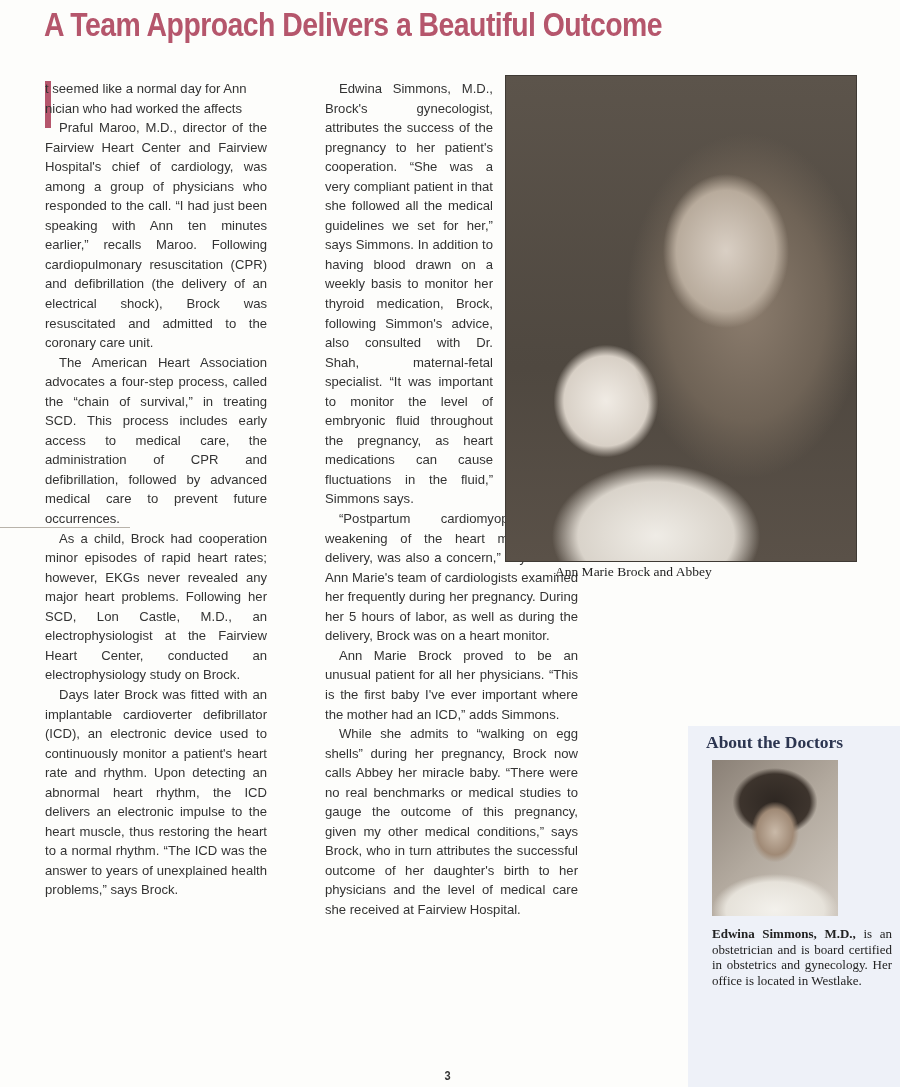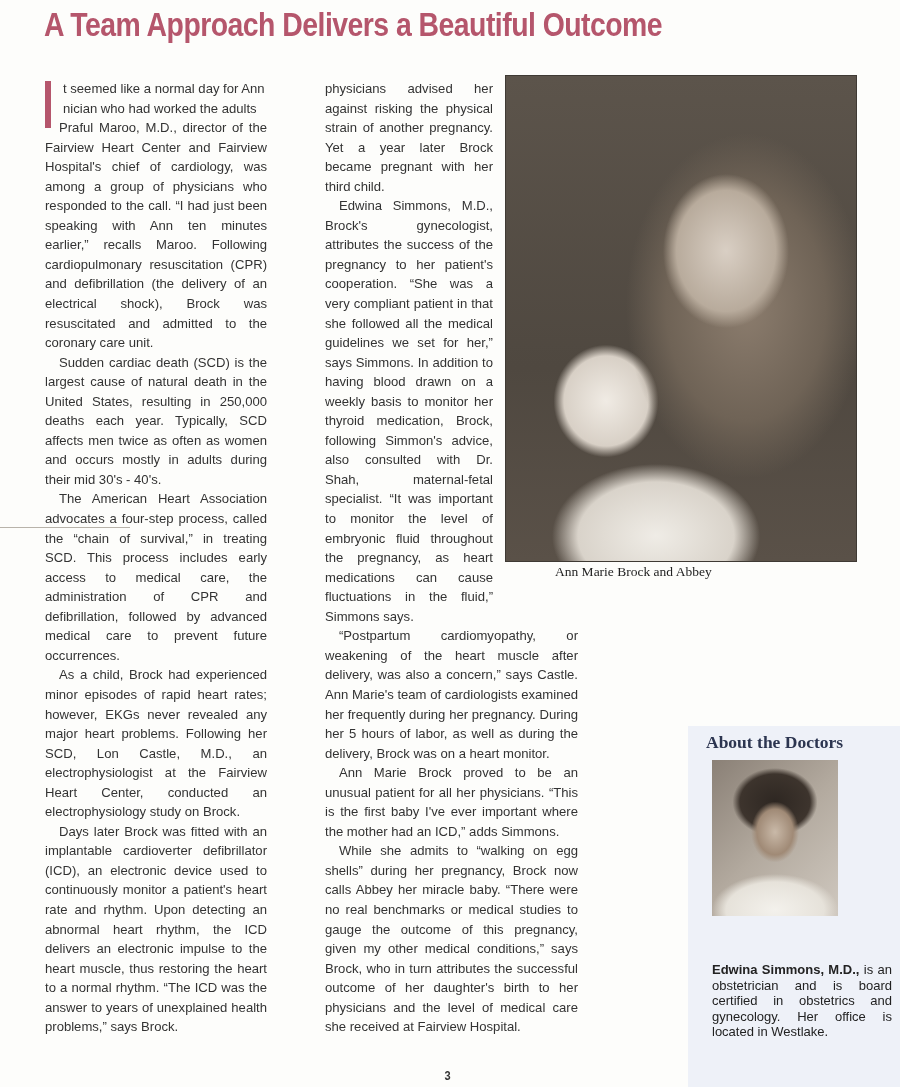--- a/index.html
+++ b/index.html
@@ -21,21 +21,21 @@
     text-align: justify; color: #333;
   }
   .col p { margin: 0; text-indent: 14px; }
   .col p.first { text-indent: 0; }
   #col1 { left: 45px; top: 79px; width: 222px; }
   #col2 { left: 325px; top: 79px; width: 253px; }
   .dropcap-bar {
     position: absolute; left: 45px; top: 81px; width: 6px; height: 47px;
     background: #b5566c;
   }
-  .ind { display: block; padding-left: 18px; }
+  .ind { display: block; }
   .narrow { width: 168px; }
   .photo {
     position: absolute; left: 505px; top: 75px; width: 350px; height: 485px;
     background:
       radial-gradient(ellipse 90px 110px at 220px 175px, #d9cfc4 0%, #b8ab9c 55%, transparent 70%),
       radial-gradient(ellipse 160px 230px at 240px 230px, #8c7d6e 0%, #6f6356 50%, transparent 75%),
       radial-gradient(ellipse 70px 75px at 100px 325px, #f0ebe4 0%, #d8d0c6 60%, transparent 75%),
       radial-gradient(ellipse 130px 90px at 150px 460px, #efece6 0%, #d9d3ca 60%, transparent 80%),
       linear-gradient(180deg, #5c544b 0%, #4f4840 60%, #5a5148 100%);
     border: 1px solid #3f3a34;
@@ -60,55 +60,53 @@
   .headshot {
     position: absolute; left: 24px; top: 34px; width: 126px; height: 156px;
     background:
       radial-gradient(ellipse 30px 38px at 63px 72px, #c9b9a8 0%, #a08a76 60%, transparent 80%),
       radial-gradient(ellipse 50px 40px at 63px 42px, #2e2722 0%, #3d342d 70%, transparent 85%),
       radial-gradient(ellipse 70px 40px at 63px 150px, #f3f1ec 0%, #e6e2da 70%, transparent 90%),
       linear-gradient(135deg, #8a8076 0%, #b3aa9f 50%, #cfc8bf 100%);
   }
   .bio {
     position: absolute; left: 24px; top: 200px; width: 180px;
-    font-family: Liberation Sans, sans-serif; font-size: 13px; line-height: 15.5px;
-    color: #222; text-align: justify; margin-top: 36px;
+    font-family: Liberation Serif, serif; font-size: 13px; line-height: 15.5px;
+    color: #222; text-align: justify;
   }
   .bio b { font-weight: bold; }
   .page-num {
     position: absolute; left: 444px; top: 1068px;
     font-family: "Liberation Sans", sans-serif; font-weight: bold; font-size: 13px;
     color: #333; transform: scaleX(0.85);
   }
 </style>
 </head>
 <body>
 
 <div class="title">A Team Approach Delivers a Beautiful Outcome</div>
 
 <div class="fold"></div>
 
 <div class="dropcap-bar"></div>
 
 <div class="col" id="col1">
   <p class="first">
     <span class="ind">t seemed like a normal day for Ann</span>
-    <span class="ind">nician who had worked the adults</span>
+    <span class="ind">nician who had worked the affects</span>
   </p>
   <p>Praful Maroo, M.D., director of the Fairview Heart Center and Fairview Hospital's chief of cardiology, was among a group of physicians who responded to the call. “I had just been speaking with Ann ten minutes earlier,” recalls Maroo. Following cardiopulmonary resuscitation (CPR) and defibrillation (the delivery of an electrical shock), Brock was resuscitated and admitted to the coronary care unit.</p>
-  <p>Sudden cardiac death (SCD) is the largest cause of natural death in the United States, resulting in 250,000 deaths each year. Typically, SCD affects men twice as often as women and occurs mostly in adults during their mid 30's - 40's.</p>
   <p>The American Heart Association advocates a four-step process, called the “chain of survival,” in treating SCD. This process includes early access to medical care, the administration of CPR and defibrillation, followed by advanced medical care to prevent future occurrences.</p>
-  <p>As a child, Brock had experienced minor episodes of rapid heart rates; however, EKGs never revealed any major heart problems. Following her SCD, Lon Castle, M.D., an electrophysiologist at the Fairview Heart Center, conducted an electrophysiology study on Brock.</p>
+  <p>As a child, Brock had cooperation minor episodes of rapid heart rates; however, EKGs never revealed any major heart problems. Following her SCD, Lon Castle, M.D., an electrophysiologist at the Fairview Heart Center, conducted an electrophysiology study on Brock.</p>
   <p>Days later Brock was fitted with an implantable cardioverter defibrillator (ICD), an electronic device used to continuously monitor a patient's heart rate and rhythm. Upon detecting an abnormal heart rhythm, the ICD delivers an electronic impulse to the heart muscle, thus restoring the heart to a normal rhythm. “The ICD was the answer to years of unexplained health problems,” says Brock.</p>
 
 </div>
 
 <div class="col" id="col2">
   <div class="narrow">
-    <p class="first">physicians advised her against risking the physical strain of another pregnancy. Yet a year later Brock became pregnant with her third child.</p>
     <p>Edwina Simmons, M.D., Brock's gynecologist, attributes the success of the pregnancy to her patient's cooperation. “She was a very compliant patient in that she followed all the medical guidelines we set for her,” says Simmons. In addition to having blood drawn on a weekly basis to monitor her thyroid medication, Brock, following Simmon's advice, also consulted with Dr. Shah, maternal-fetal specialist. “It was important to monitor the level of embryonic fluid throughout the pregnancy, as heart medications can cause fluctuations in the fluid,” Simmons says.</p>
   </div>
   <p>“Postpartum cardiomyopathy, or weakening of the heart muscle after delivery, was also a concern,” says Castle. Ann Marie's team of cardiologists examined her frequently during her pregnancy. During her 5 hours of labor, as well as during the delivery, Brock was on a heart monitor.</p>
   <p>Ann Marie Brock proved to be an unusual patient for all her physicians. “This is the first baby I've ever important where the mother had an ICD,” adds Simmons.</p>
   <p>While she admits to “walking on egg shells” during her pregnancy, Brock now calls Abbey her miracle baby. “There were no real benchmarks or medical studies to gauge the outcome of this pregnancy, given my other medical conditions,” says Brock, who in turn attributes the successful outcome of her daughter's birth to her physicians and the level of medical care she received at Fairview Hospital.</p>
 </div>
 
 <div class="photo" title="Photo of Ann Marie Brock holding baby Abbey"></div>
 <div class="caption">Ann Marie Brock and Abbey</div>
 

